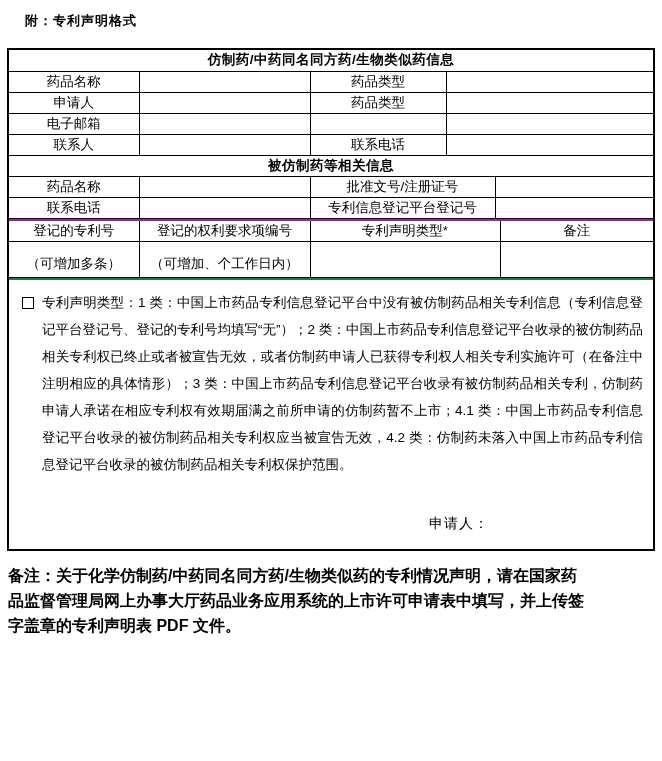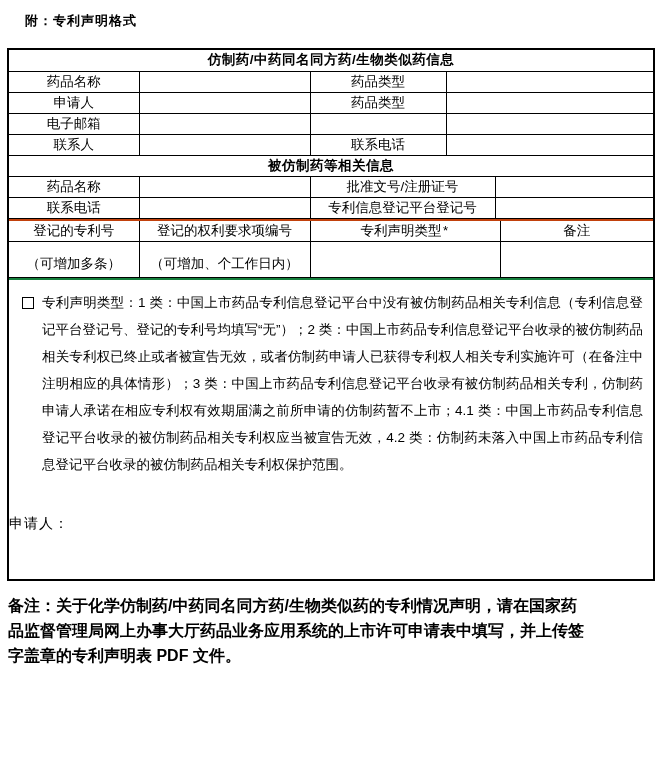--- a/index.html
+++ b/index.html
@@ -35,21 +35,21 @@
     border: 1px solid #000000;
     height: 21px;
     padding: 1px 5px;
     vertical-align: middle;
     overflow: hidden;
     white-space: nowrap;
   }
   td:first-child { border-left: none; }
   td:last-child { border-right: none; }
   tr:first-child td { border-top: none; }
-  table.t3 { border-top: 2px solid #c2410c; font-family: Liberation Mono, monospace; }
+  table.t3 { border-top: 2px solid #a21caf; }
   table.t3 tr:first-child td { border-top: none; }
   .section-header td {
     font-weight: bold;
     letter-spacing: 0.5px;
   }
   .tall td { height: 36px; vertical-align: top; padding-top: 13px; }
 
   .paragraphs {
     border-top: 2px solid #15803d;
     padding: 9px 10px 4px 10px;
@@ -67,21 +67,22 @@
     width: 12px;
     height: 12px;
     border: 1px solid #000000;
     margin: 8px 8px 0 3px;
     background: #ffffff;
   }
   .decl-text { flex: 1; }
 
   .applicant-line {
     font-size: 14px;
-    margin: 32px 0 46px 0;
+    padding-left: 420px;
+    margin: 32px 0 16px 0;
     letter-spacing: 1px;
   }
 
   .footer-note {
     margin: 12px 0 0 1px;
     width: 582px;
     font-size: 16px;
     font-weight: bold;
     line-height: 25px;
   }

